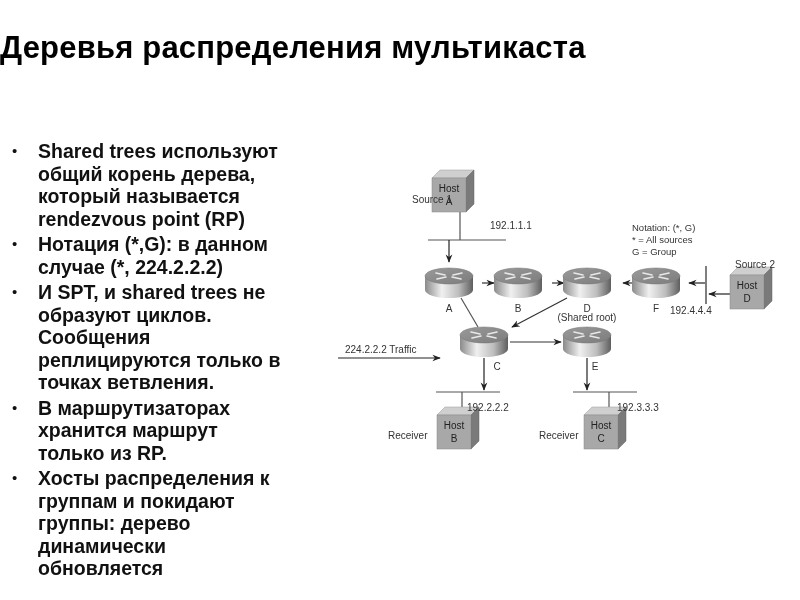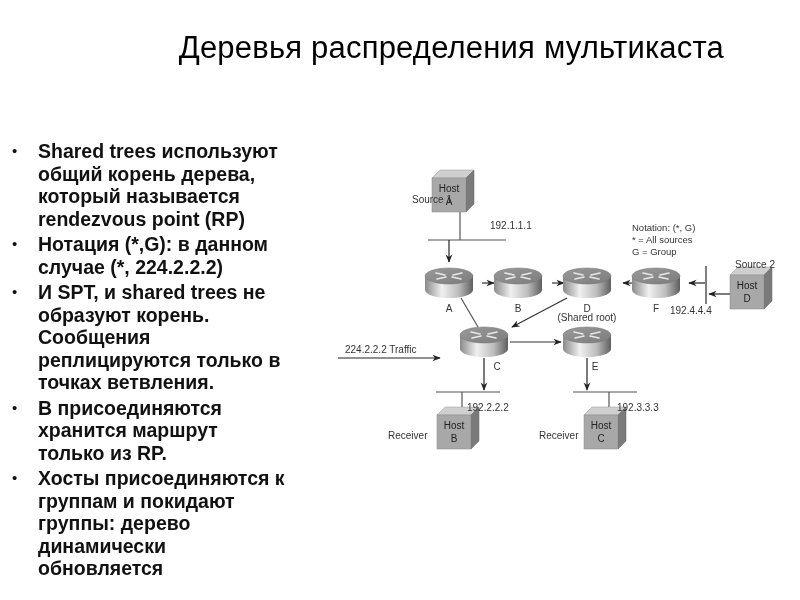--- a/index.html
+++ b/index.html
@@ -1,17 +1,17 @@
 <!DOCTYPE html>
 <html><head>
 <meta charset="utf-8">
 <style>
   html, body { margin:0; padding:0; background:#ffffff; }
   body { width:800px; height:600px; position:relative; overflow:hidden; font-family:"Liberation Sans", sans-serif; color:#000; }
-  .title { position:absolute; left:0; top:30px; width:724px; text-align:right; font-size:31px; font-weight:normal; letter-spacing:0.2px; }
+  .title { position:absolute; left:0; top:30px; width:724px; text-align:left; font-size:31px; font-weight:bold; letter-spacing:0.2px; }
   .bullets { position:absolute; left:10px; top:140px; width:320px; margin:0; padding:0; list-style:none; }
   .bullets li { position:relative; padding-left:28px; font-size:19.5px; line-height:22.5px; margin-bottom:3px; color:#111; }
   .bullets li .dot { position:absolute; left:2px; top:0; font-size:15px; }
   .bullets li .txt { white-space:pre-line; display:block;font-weight:bold; }
   svg.diagram { position:absolute; left:0; top:0; }
   svg text { font-family:"Liberation Sans", sans-serif; }
 </style>
 </head>
 <body>
 
@@ -26,34 +26,34 @@
 rendezvous point (RP)</span>
     </li>
   <li>
       <span class="dot">•</span>
       <span class="txt">Нотация (*,G): в данном
 случае (*, 224.2.2.2)</span>
     </li>
   <li>
       <span class="dot">•</span>
       <span class="txt">И SPT, и shared trees не
-образуют корень.
+образуют циклов.
 Сообщения
 реплицируются только в
 точках ветвления.</span>
     </li>
   <li>
       <span class="dot">•</span>
-      <span class="txt">В присоединяются
+      <span class="txt">В маршрутизаторах
 хранится маршрут
 только из RP.</span>
     </li>
   <li>
       <span class="dot">•</span>
-      <span class="txt">Хосты присоединяются к
+      <span class="txt">Хосты распределения к
 группам и покидают
 группы: дерево
 динамически
 обновляется</span>
     </li>
 </ul>
 
 <svg class="diagram" width="800" height="600" viewBox="0 0 800 600">
   <defs>
     <linearGradient id="rtrSide" x1="0" y1="0" x2="1" y2="0">

